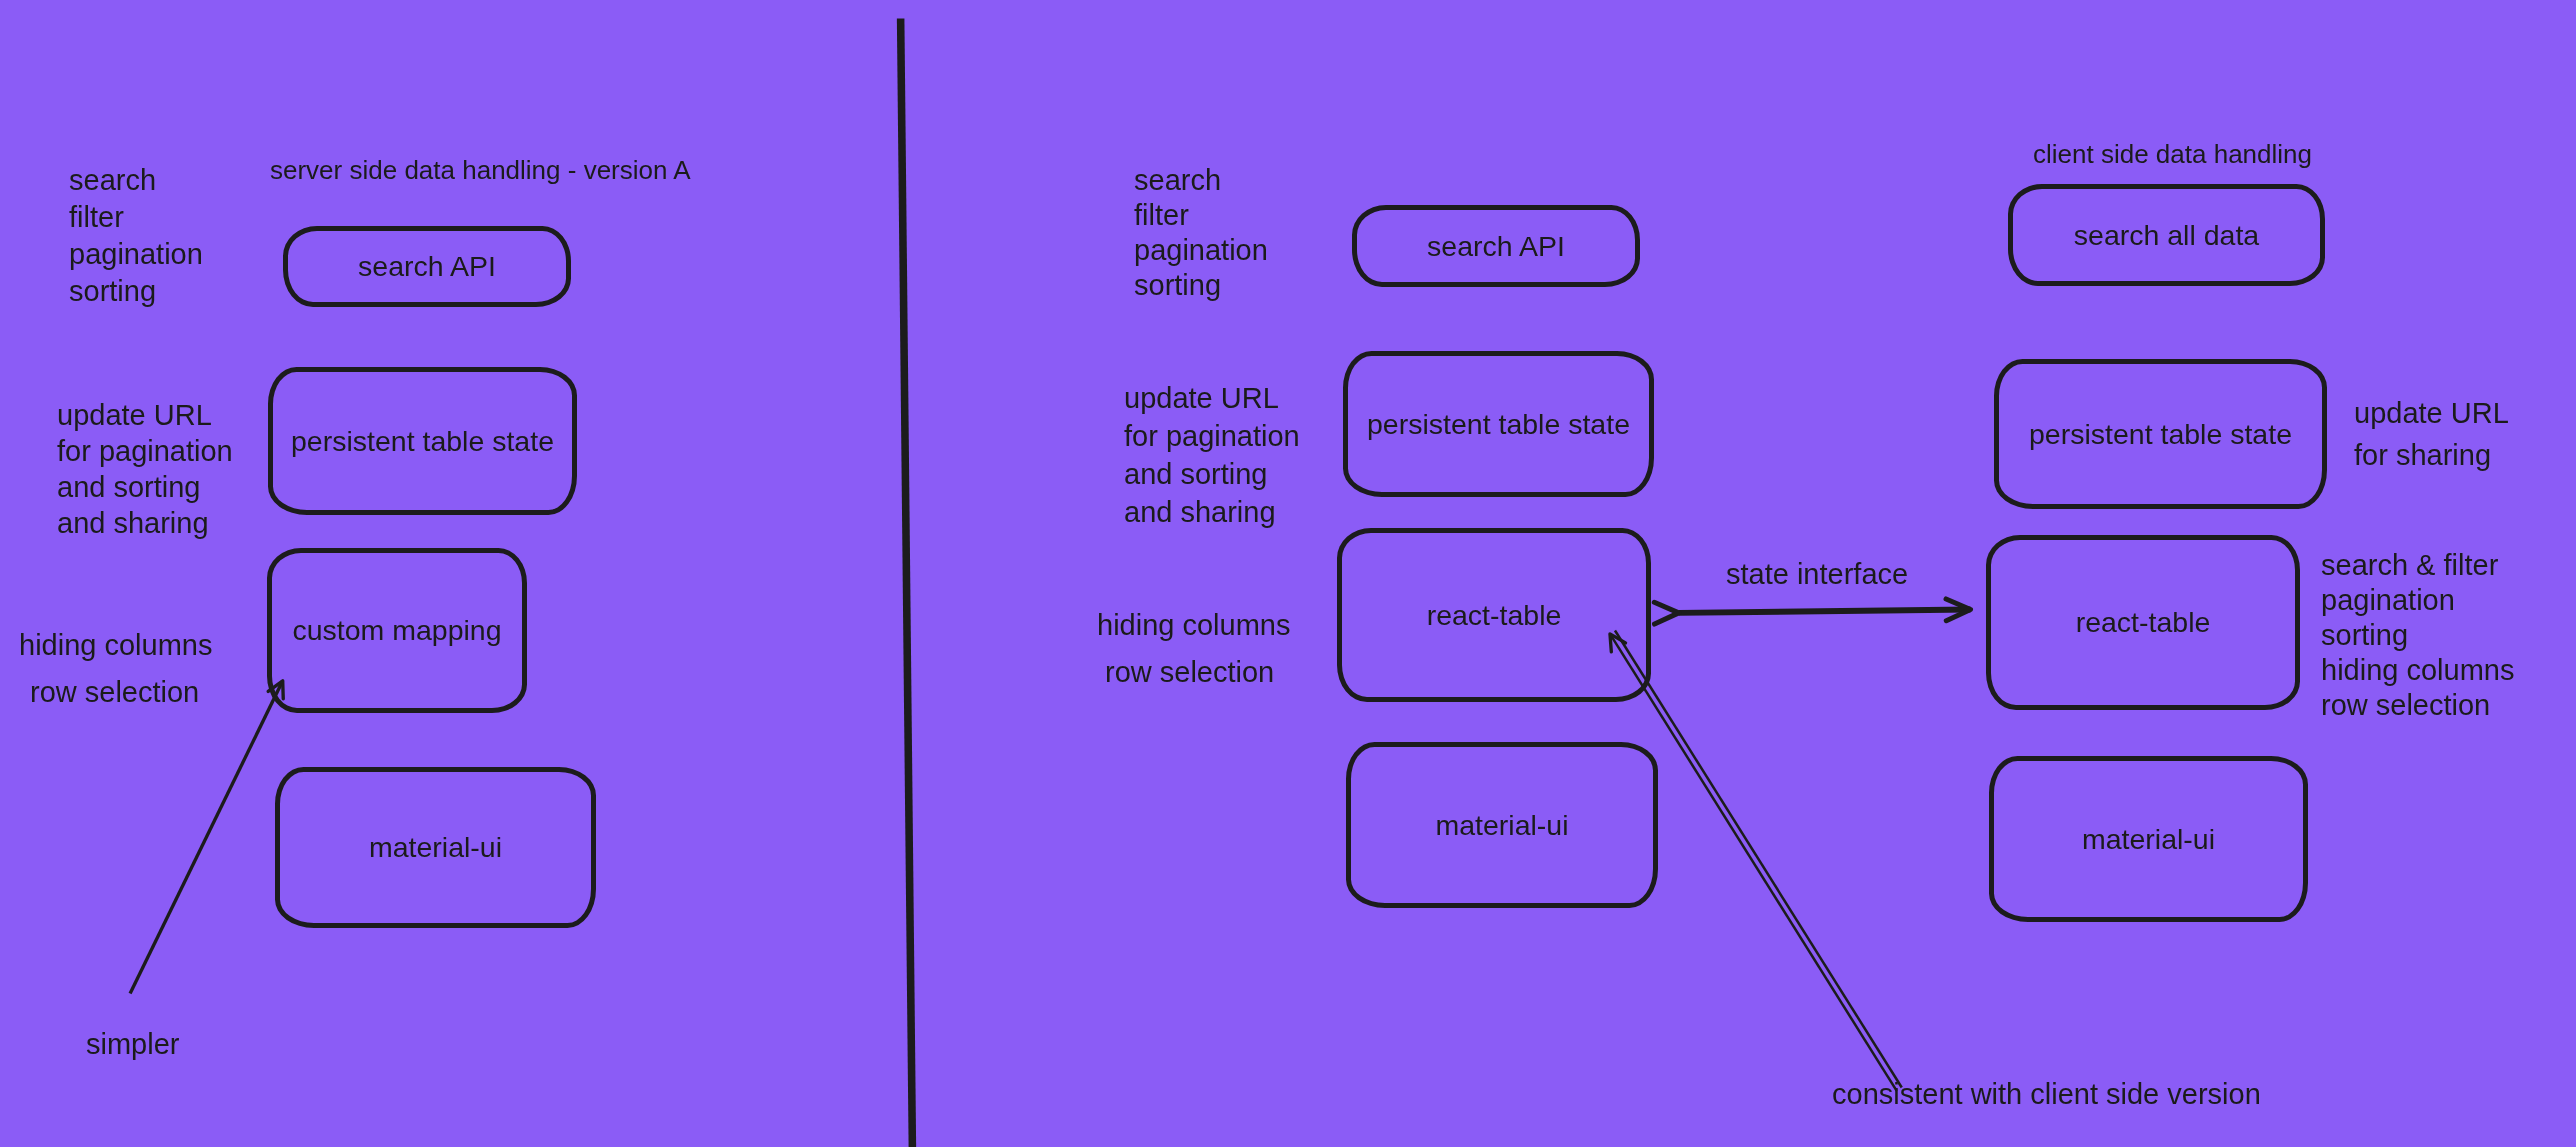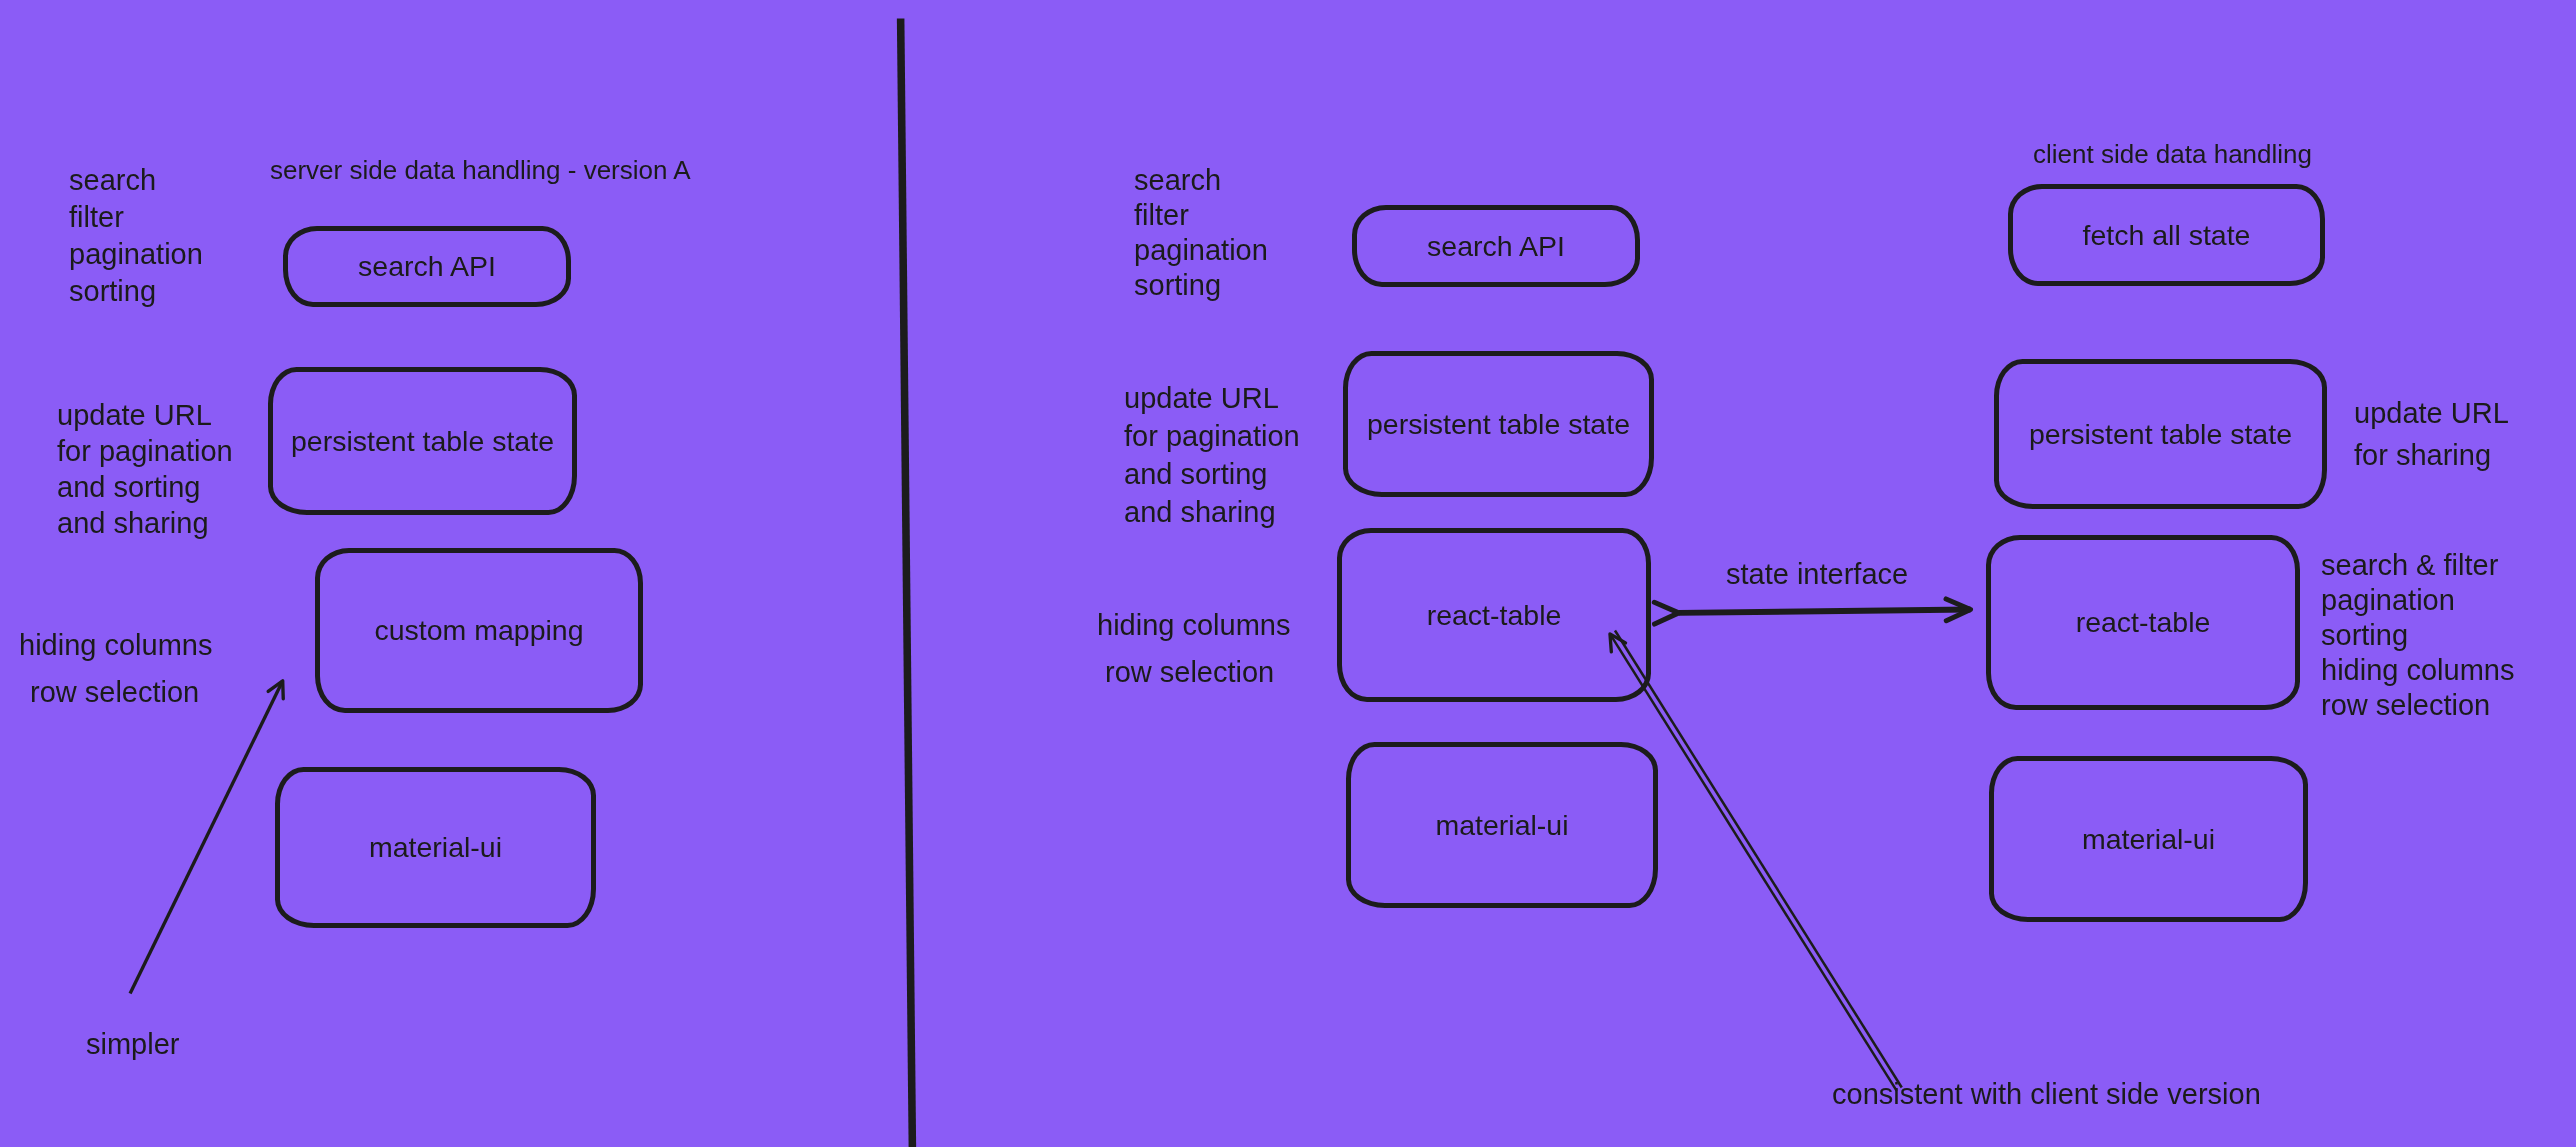--- a/index.html
+++ b/index.html
@@ -21,21 +21,21 @@
   #connectors{position:absolute;left:0;top:0;pointer-events:none;}
 
   
   #note-a-top{left:69px;top:162px;}
   #title-a{left:270px;top:155px;}
   #box-a-search{left:283px;top:226px;width:288px;height:81px;}
   #note-a-url{left:57px;top:397px;line-height:36px;}
   #box-a-persistent{left:268px;top:367px;width:309px;height:148px;}
   #note-a-hiding{left:19px;top:629px;}
   #note-a-row{left:30px;top:676px;}
-  #box-a-custom{left:267px;top:548px;width:328px;height:165px;margin-left:48px;}
+  #box-a-custom{left:267px;top:548px;width:260px;height:165px;}
   #box-a-material{left:275px;top:767px;width:321px;height:161px;}
   #note-a-simpler{left:86px;top:1028px;}
 
   
   #note-b-top{left:1134px;top:163px;line-height:35px;}
   #title-b{left:1296px;top:151px;}
   #box-b-search{left:1352px;top:205px;width:288px;height:82px;}
   #note-b-url{left:1124px;top:379px;line-height:38px;}
   #box-b-persistent{left:1343px;top:351px;width:311px;height:146px;}
   #note-b-hiding{left:1097px;top:609px;}
@@ -142,21 +142,21 @@
     <span>material-ui</span>
   </div>
 
   <div class="note-single" id="note-b-same">state interface</div>
 
   <div class="note-single" id="note-b-consistent">consistent with client side version</div>
 
   <div class="title" id="title-c">client side data handling</div>
 
   <div class="box" id="box-c-fetch">
-    <span>fetch all state</span>
+    <span>search all data</span>
   </div>
 
   <div class="box alt" id="box-c-persistent">
     <span>persistent table state</span>
   </div>
 
   <div class="note" id="note-c-share">update URL
 for sharing</div>
 
   <div class="box" id="box-c-react">

